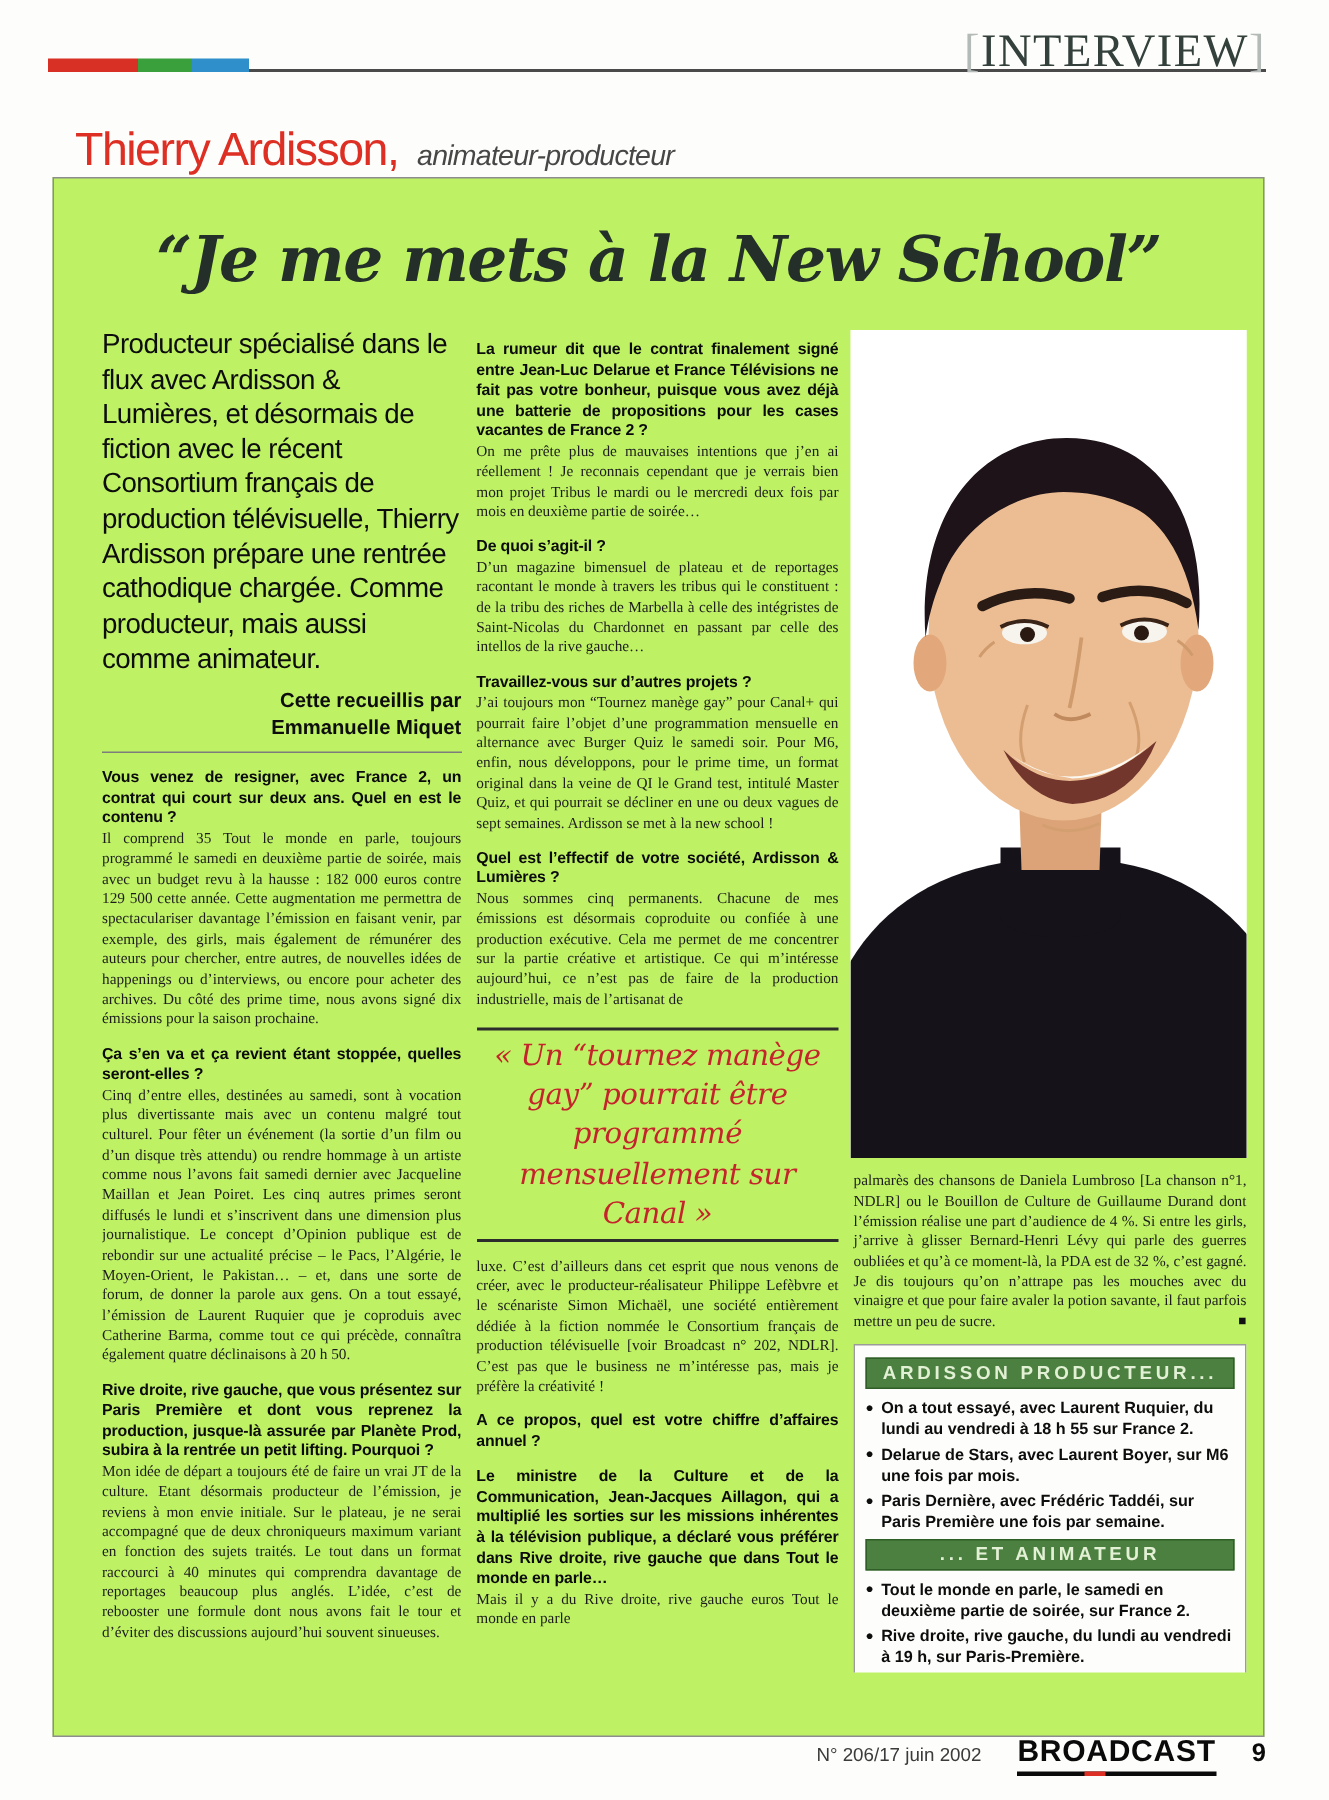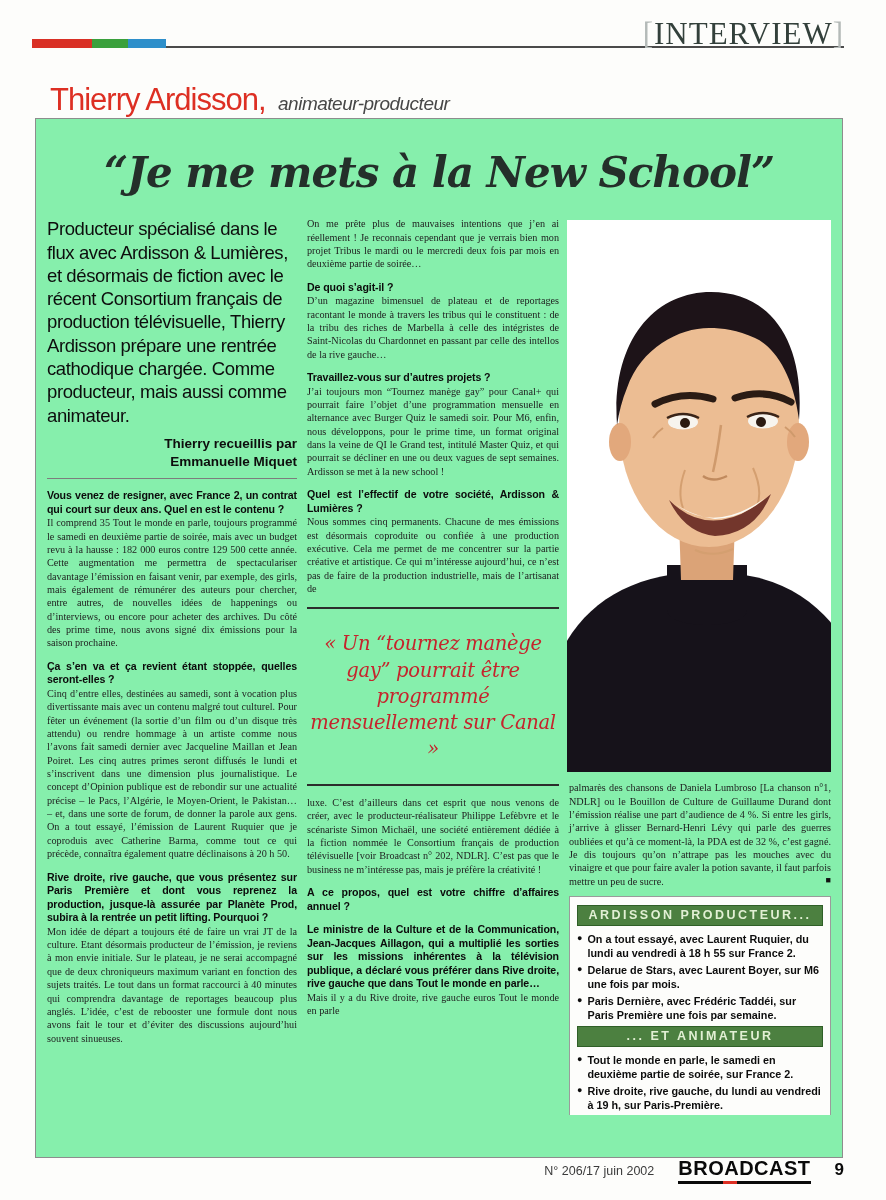--- a/index.html
+++ b/index.html
@@ -15,44 +15,44 @@
   .bar.blue{width:38px;background:var(--bar_blue);}
   .section-tag{position:absolute;right:0;bottom:-4px;background:transparent;
         font-family:"Liberation Serif",serif;font-size:31px;letter-spacing:1px;color:var(--tag_dark);}
   .section-tag .bracket{color:#b4bab8;font-weight:400;}
   
   .kicker{position:absolute;top:82px;left:50px;white-space:nowrap;z-index:3;}
   .kicker-name{font-weight:normal;font-size:31px;letter-spacing:-1px;color:var(--accent_red);}
   .kicker-role{font-style:italic;font-size:19px;color:#474747;letter-spacing:-0.5px;margin-left:8px;}
   
   .article-box{position:absolute;top:118px;left:35px;width:808px;height:1040px;box-sizing:border-box;
-        border:1px solid #8d8d8d;padding:0 11px;background:#86efac;}
+        border:1px solid #8d8d8d;padding:0 11px;background:#bef264;}
   .headline{margin:30px 0 20px;text-align:center;font-family:"DejaVu Serif",serif;
         font-style:italic;font-weight:bold;font-size:42px;line-height:1.15;
         color:var(--headline_dark);letter-spacing:-1px;}
-  .cols{display:flex;gap:10px;height:898px;overflow:hidden;}
+  .cols{display:flex;gap:10px;height:898px;overflow:hidden;margin-left:21px;}
   .col{box-sizing:border-box;}
   .col.left{width:250px;}
   .col.middle{width:252px;}
   .col.right{width:262px;position:relative;}
   
   .intro{margin:0 0 8px;font-size:18.5px;line-height:1.26;letter-spacing:-0.4px;color:#0d0d0d;}
   .byline{margin:0;text-align:right;font-weight:bold;font-size:13.5px;line-height:1.3;color:#0d0d0d;}
   .byline span{display:block;}
   .byline-rule{border-top:1px solid #7d7d7d;margin:8px 0 4px;}
   
   .blocks p{margin:0;text-align:justify;}
   .blocks p.q{font-family:"Liberation Sans",sans-serif;font-weight:700;font-size:10.6px;
         line-height:1.28;color:#0b0b0b;margin-top:10px;letter-spacing:-0.1px;}
   .blocks p.a{font-family:"Liberation Serif",serif;font-size:10.2px;line-height:1.31;color:#1d1d1d;}
   .it{}
   .endmark{float:right;font-size:9px;line-height:1.3;color:#111;}
   
   .pullquote{border-top:2px solid #2c2c2c;border-bottom:2px solid #2c2c2c;margin:12px 0 10px;
-        padding:22px 2px;text-align:center;font-family:"DejaVu Serif",serif;font-style:italic;
+        padding:4px 2px;text-align:center;font-family:"DejaVu Serif",serif;font-style:italic;
         font-size:19.5px;line-height:1.34;color:var(--pullquote_red);letter-spacing:-0.3px;}
   
   .photo{width:276px;height:552px;margin:3px 0 9px -2px;overflow:hidden;background:#fff;}
   .photo svg{display:block;}
   
   .sidebar{border:1px solid #9b9b9b;margin-top:8px;padding:4px 7px 7px;background:#fdfdfb;}
   .sb-header{background:var(--sidebar_green);border:1px solid var(--sidebar_green_dark);
         color:#e2f0d4;text-align:center;font-weight:bold;font-size:12.5px;letter-spacing:2.5px;
         padding:2px 0 3px;margin:4px 0 6px;}
   .sb-list{margin:0;padding:0;list-style:none;}
@@ -91,36 +91,37 @@
   </div>
 
   <div class="article-box">
     <h1 class="headline">“Je me mets à la New School”</h1>
 
     <div class="cols">
 
       <div class="col left">
         <p class="intro">Producteur spécialisé dans le flux avec Ardisson &amp; Lumières, et désormais de fiction avec le récent Consortium français de production télévisuelle, Thierry Ardisson prépare une rentrée cathodique chargée. Comme producteur, mais aussi comme animateur.</p>
         <p class="byline">
-          <span>Thierry recueillis par</span>
+          <span>Cette recueillis par</span>
           <span>Emmanuelle Miquet</span>
         </p>
         <div class="byline-rule"></div>
         <div class="blocks">
             <p class="q"><span>Vous venez de resigner, avec France 2, un contrat qui court sur deux ans. Quel en est le contenu ?</span></p>
             <p class="a"><span>Il comprend 35 </span><span class="it">Tout le monde en parle</span><span>, toujours programmé le samedi en deuxième partie de soirée, mais avec un budget revu à la hausse : 182 000 euros contre 129 500 cette année. Cette augmentation me permettra de spectaculariser davantage l’émission en faisant venir, par exemple, des girls, mais également de rémunérer des auteurs pour chercher, entre autres, de nouvelles idées de happenings ou d’interviews, ou encore pour acheter des archives. Du côté des prime time, nous avons signé dix émissions pour la saison prochaine.</span></p>
             <p class="q"><span class="it">Ça s’en va et ça revient</span><span> étant stoppée, quelles seront-elles ?</span></p>
             <p class="a"><span>Cinq d’entre elles, destinées au samedi, sont à vocation plus divertissante mais avec un contenu malgré tout culturel. Pour fêter un événement (la sortie d’un film ou d’un disque très attendu) ou rendre hommage à un artiste comme nous l’avons fait samedi dernier avec Jacqueline Maillan et Jean Poiret. Les cinq autres primes seront diffusés le lundi et s’inscrivent dans une dimension plus journalistique. Le concept d’</span><span class="it">Opinion publique</span><span> est de rebondir sur une actualité précise – le Pacs, l’Algérie, le Moyen-Orient, le Pakistan… – et, dans une sorte de forum, de donner la parole aux gens. </span><span class="it">On a tout essayé</span><span>, l’émission de Laurent Ruquier que je coproduis avec Catherine Barma, comme tout ce qui précède, connaîtra également quatre déclinaisons à 20 h 50.</span></p>
             <p class="q"><span class="it">Rive droite, rive gauche</span><span>, que vous présentez sur Paris Première et dont vous reprenez la production, jusque-là assurée par Planète Prod, subira à la rentrée un petit lifting. Pourquoi ?</span></p>
             <p class="a"><span>Mon idée de départ a toujours été de faire un vrai JT de la culture. Etant désormais producteur de l’émission, je reviens à mon envie initiale. Sur le plateau, je ne serai accompagné que de deux chroniqueurs maximum variant en fonction des sujets traités. Le tout dans un format raccourci à 40 minutes qui comprendra davantage de reportages beaucoup plus anglés. L’idée, c’est de rebooster une formule dont nous avons fait le tour et d’éviter des discussions aujourd’hui souvent sinueuses.</span></p>
           </div>
       </div>
 
       <div class="col middle">
         <div class="blocks">
+            <p class="q"><span>La rumeur dit que le contrat finalement signé entre Jean-Luc Delarue et France Télévisions ne fait pas votre bonheur, puisque vous avez déjà une batterie de propositions pour les cases vacantes de France 2 ?</span></p>
             <p class="a"><span>On me prête plus de mauvaises intentions que j’en ai réellement ! Je reconnais cependant que je verrais bien mon projet </span><span class="it">Tribus</span><span> le mardi ou le mercredi deux fois par mois en deuxième partie de soirée…</span></p>
             <p class="q"><span>De quoi s’agit-il ?</span></p>
             <p class="a"><span>D’un magazine bimensuel de plateau et de reportages racontant le monde à travers les tribus qui le constituent : de la tribu des riches de Marbella à celle des intégristes de Saint-Nicolas du Chardonnet en passant par celle des intellos de la rive gauche…</span></p>
             <p class="q"><span>Travaillez-vous sur d’autres projets ?</span></p>
             <p class="a"><span>J’ai toujours mon “Tournez manège gay” pour Canal+ qui pourrait faire l’objet d’une programmation mensuelle en alternance avec </span><span class="it">Burger Quiz</span><span> le samedi soir. Pour M6, enfin, nous développons, pour le prime time, un format original dans la veine de </span><span class="it">QI le Grand test</span><span>, intitulé </span><span class="it">Master Quiz</span><span>, et qui pourrait se décliner en une ou deux vagues de sept semaines. Ardisson se met à la new school !</span></p>
             <p class="q"><span>Quel est l’effectif de votre société, Ardisson &amp; Lumières ?</span></p>
             <p class="a"><span>Nous sommes cinq permanents. Chacune de mes émissions est désormais coproduite ou confiée à une production exécutive. Cela me permet de me concentrer sur la partie créative et artistique. Ce qui m’intéresse aujourd’hui, ce n’est pas de faire de la production industrielle, mais de l’artisanat de</span></p>
             <div class="pullquote"><span>« Un “tournez manège gay” pourrait être programmé mensuellement sur Canal »</span></div>
             <p class="a"><span>luxe. C’est d’ailleurs dans cet esprit que nous venons de créer, avec le producteur-réalisateur Philippe Lefèbvre et le scénariste Simon Michaël, une société entièrement dédiée à la fiction nommée le Consortium français de production télévisuelle </span><span class="it">[voir Broadcast n° 202, NDLR]</span><span>. C’est pas que le business ne m’intéresse pas, mais je préfère la créativité !</span></p>
             <p class="q"><span>A ce propos, quel est votre chiffre d’affaires annuel ?</span></p>

